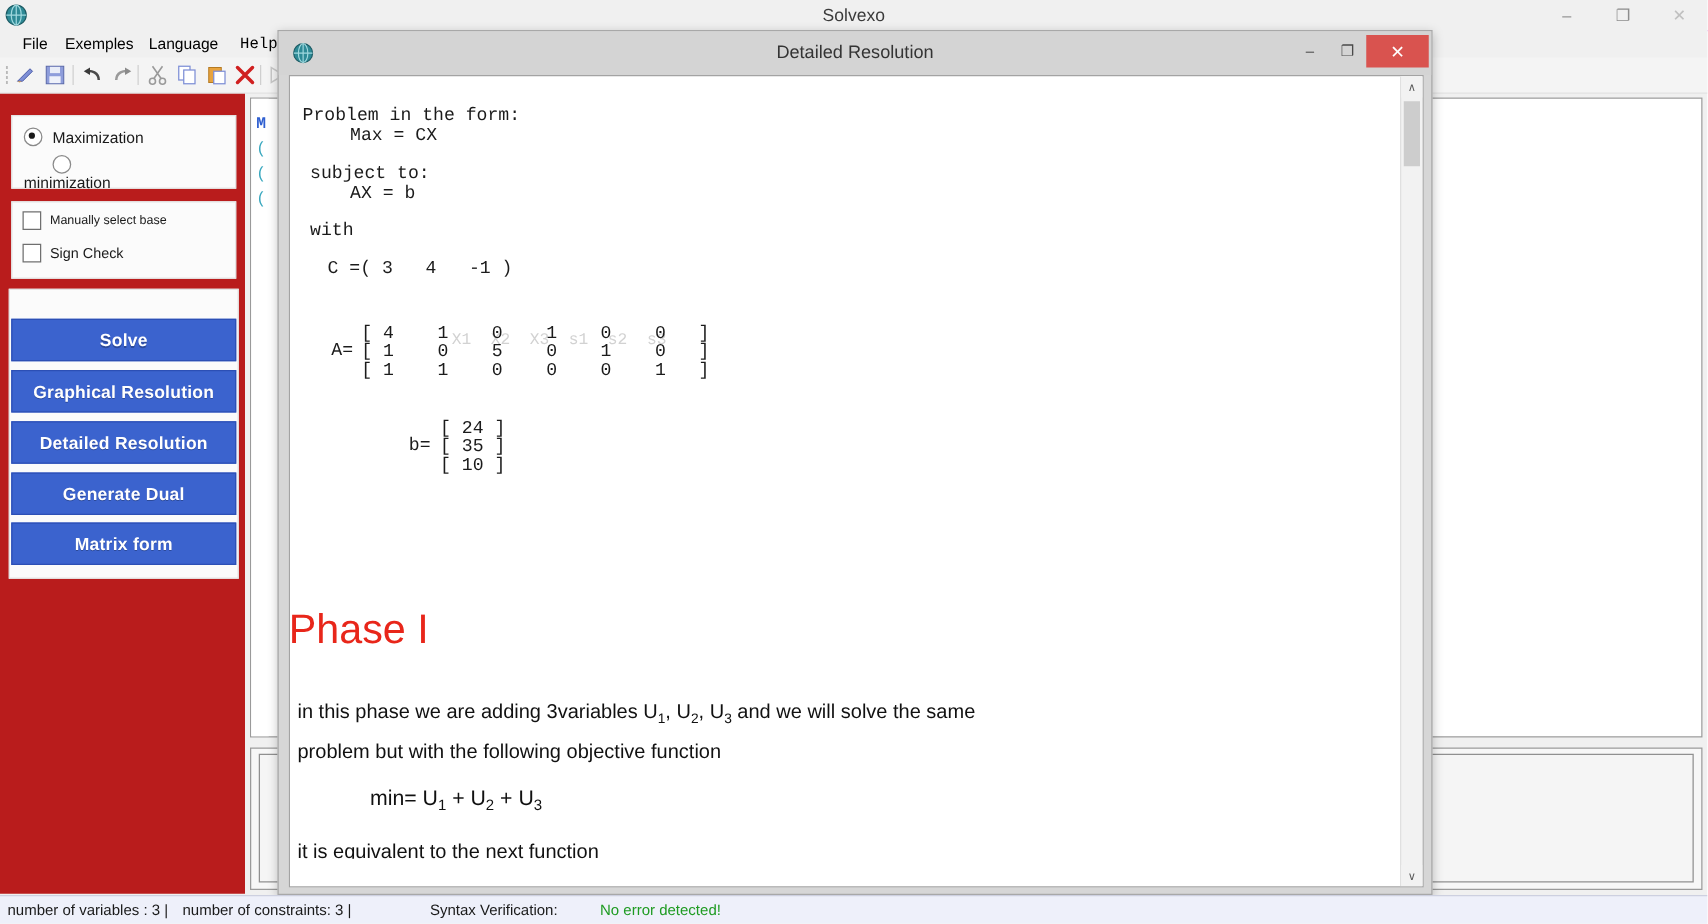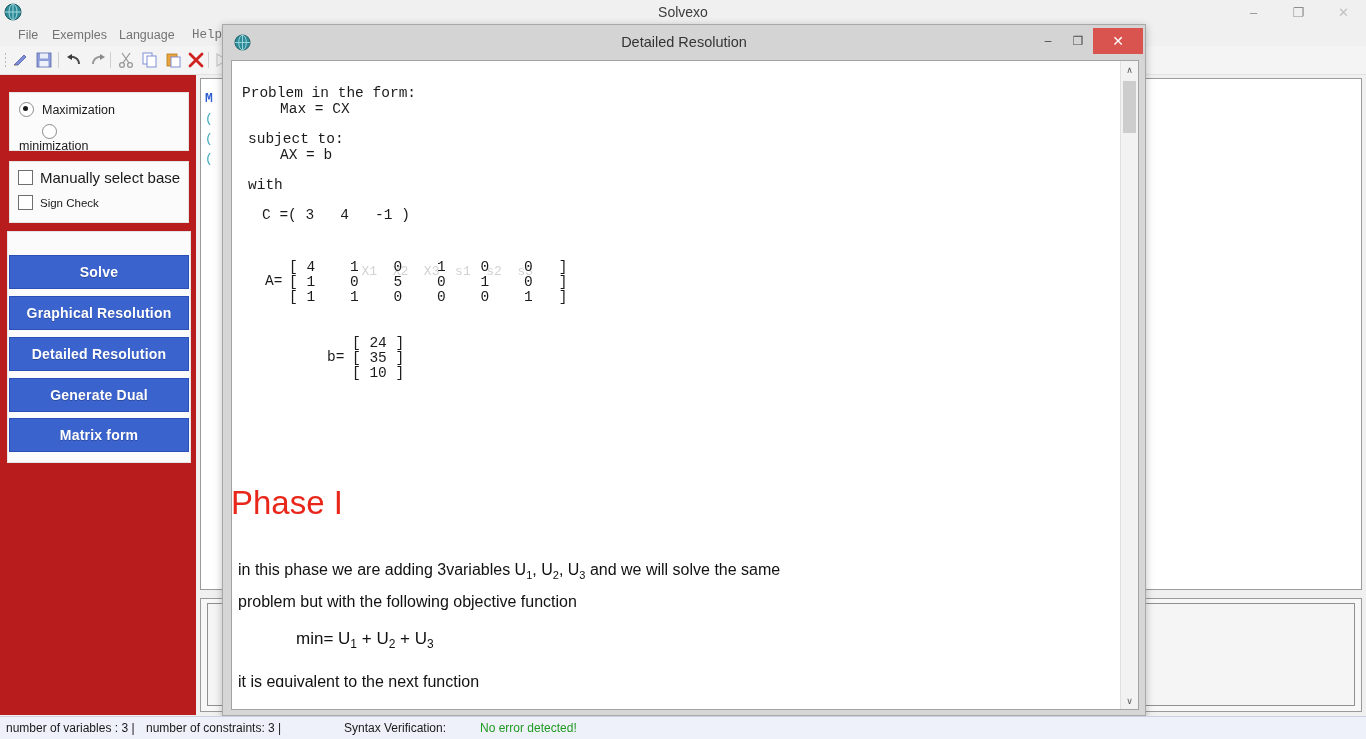--- a/index.html
+++ b/index.html
@@ -48,21 +48,21 @@
 
   
   .menubar {
     position: absolute; left: 0; top: 24px;
     width: 1366px; height: 22px;
     background: #f0f0f0;
   }
   .menu-item {
     position: absolute;
     top: 0; height: 22px; line-height: 22px;
-    font-size: 12.5px; color: #737373;
+    font-size: 12.5px; color: #000000;
     padding: 0 6px;
   }
 
   
   .toolbar {
     position: absolute; left: 0; top: 46px;
     width: 1366px; height: 28px;
     background: #f4f4f4;
     border-bottom: 1px solid #e2e2e2;
   }
@@ -401,21 +401,21 @@
         <span class="radio checked"></span>
         <span>Maximization</span>
       </div>
       <div class="opt-row" style="left:9px; top:31px;flex-direction:column;">
         <span class="radio"></span>
         <span>minimization</span>
       </div>
     </div>
 
     <div class="group-box" style="left:9px; top:86px; width:178px; height:60px;">
-      <div class="opt-row" style="left:8px; top:7px; font-size:15px;text-align:right;">
+      <div class="opt-row" style="left:8px; top:7px; font-size:10px;text-align:right;">
         <span class="checkbox"></span>
         <span>Manually select base</span>
       </div>
       <div class="opt-row" style="left:8px; top:33px; font-size:11.5px;">
         <span class="checkbox"></span>
         <span>Sign Check</span>
       </div>
     </div>
 
     <div class="group-box" style="left:7px; top:156px; width:182px; height:230px;"></div>

